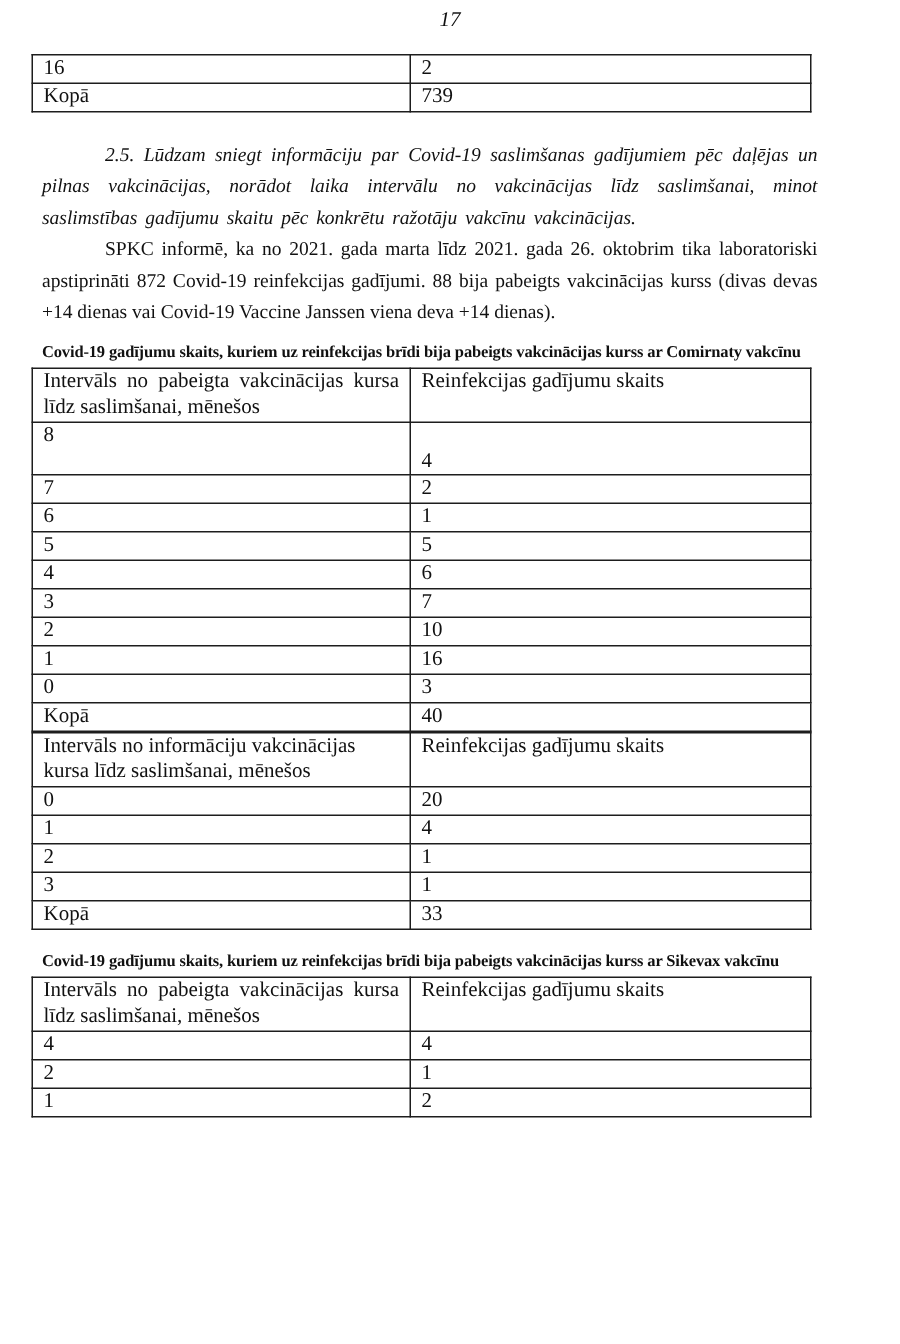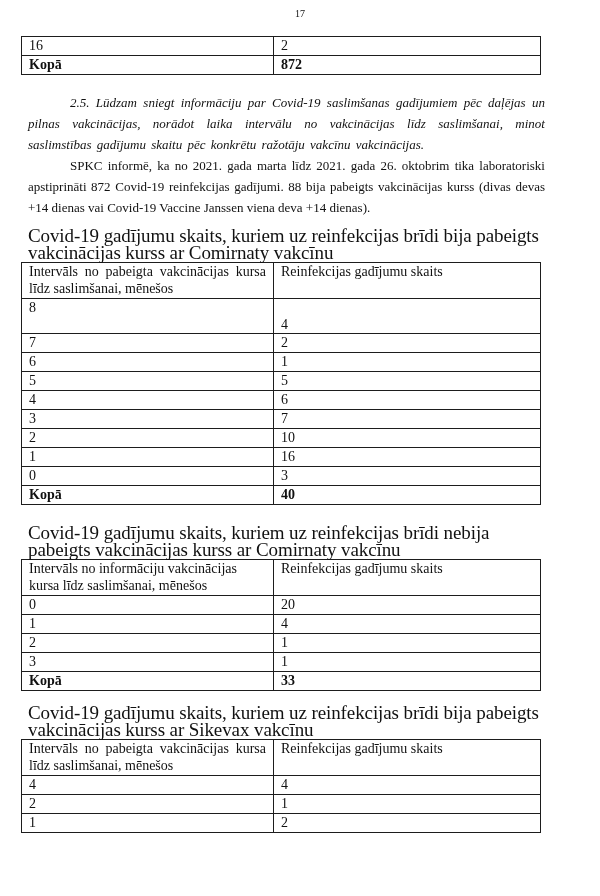--- a/index.html
+++ b/index.html
@@ -6,44 +6,45 @@
   html, body { background: #ffffff; }
   body {
     width: 600px; height: 896px;
     font-family: "Liberation Serif", "DejaVu Serif", serif;
     color: #111;
     padding: 6px 0 0 0;
     overflow: hidden;
   }
   .page-number {
     text-align: center;
-    font-size: 10px;
+    font-size: 14px;
     height: 16px;
     line-height: 16px;
+    font-style: italic;
   }
   .content { padding-left: 21px; width: 566px; }
 
   
   table.doc-table {
     border-collapse: collapse;
     table-layout: fixed;
     width: 520px;
   }
   table.doc-table td, table.doc-table th {
     border: 1.7px solid #1d1d1d;
     padding: 0 7px;
     font-size: 14px;
     line-height: 17px;
     text-align: left;
     vertical-align: top;
     overflow: hidden;
   }
   table.doc-table th { font-weight: normal; height: 36px; }
   table.doc-table tbody td { height: 19px; }
-  table.doc-table tfoot td { font-weight: bold; height: 19px; }
+  table.doc-table tfoot td { font-weight: normal; height: 19px; }
 
   .top-table { margin-top: 14px; }
 
   .justify-col1 th:first-child { text-align: justify; }
 
   
   .t-comirnaty-full tbody td { height: 17px; }
   .t-comirnaty-full tbody tr:first-child { height: 35px; }
   .t-comirnaty-full tbody tr:first-child td:first-child { vertical-align: top; }
   .t-comirnaty-full tbody tr:first-child td:last-child { vertical-align: bottom; }
@@ -53,22 +54,22 @@
   .para-request {
     font-style: italic;
     text-indent: 42px;
     word-spacing: 2px;
   }
   .para-response { text-indent: 42px; }
 
   .table-caption {
     margin: 0 0 1px 7px;
     width: 522px;
-    font-weight: normal;
-    font-size: 19px;
+    font-weight: bold;
+    font-size: 11px;
     line-height: 17px;
     letter-spacing: -0.1px;
   }
   .caption-1 { margin-top: 9px; }
   .caption-2 { margin-top: 19px; }
   .caption-3 { margin-top: 13px; }
 </style>
 </head>
 <body>
 
@@ -83,21 +84,21 @@
       </colgroup>
     <tbody>
         <tr>
           <td>16</td>
           <td>2</td>
         </tr>
       </tbody>
     <tfoot>
       <tr>
         <td>Kopā</td>
-        <td>872</td>
+        <td>739</td>
       </tr>
     </tfoot>
   </table>
 
   <div class="paragraphs">
     <p class="para-request">2.5. Lūdzam sniegt informāciju par Covid-19 saslimšanas gadījumiem pēc daļējas un pilnas vakcinācijas, norādot laika intervālu no vakcinācijas līdz saslimšanai, minot saslimstības gadījumu skaitu pēc konkrētu ražotāju vakcīnu vakcinācijas.</p>
     <p class="para-response">SPKC informē, ka no 2021. gada marta līdz 2021. gada 26. oktobrim tika laboratoriski apstiprināti 872 Covid-19 reinfekcijas gadījumi. 88 bija pabeigts vakcinācijas kurss (divas devas +14 dienas vai Covid-19 Vaccine Janssen viena deva +14 dienas).</p>
   </div>
 
   <div class="table-caption caption-1">Covid-19 gadījumu skaits, kuriem uz reinfekcijas brīdi bija pabeigts vakcinācijas kurss ar Comirnaty vakcīnu</div>
@@ -151,21 +152,20 @@
         </tr>
       </tbody>
     <tfoot>
       <tr>
         <td>Kopā</td>
         <td>40</td>
       </tr>
     </tfoot>
   </table>
 
-  <div class="table-caption caption-2">Covid-19 gadījumu skaits, kuriem uz reinfekcijas brīdi nebija pabeigts vakcinācijas kurss ar Comirnaty vakcīnu</div>
   <table class="doc-table">
     <colgroup>
         <col style="width:252px">
         <col>
       </colgroup>
     <thead>
       <tr>
         <th>Intervāls no informāciju vakcinācijas kursa līdz saslimšanai,  mēnešos</th>
         <th>Reinfekcijas gadījumu skaits</th>
       </tr>

